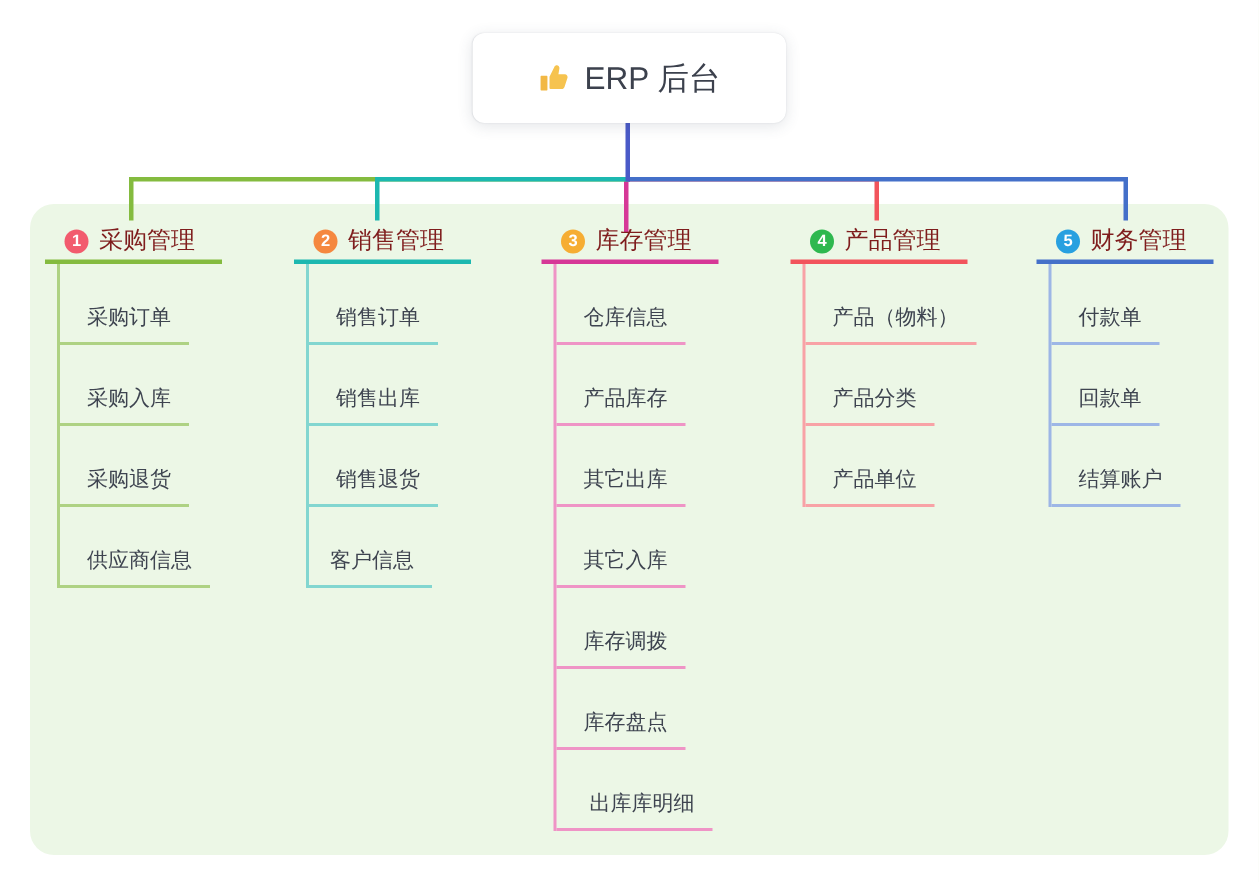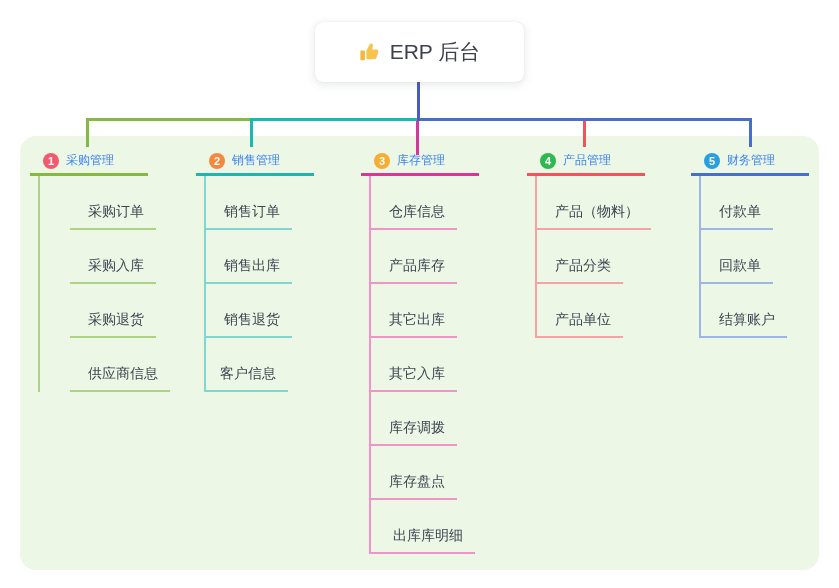--- a/index.html
+++ b/index.html
@@ -36,21 +36,21 @@
   .branch-header {
     box-sizing:border-box; width:118px; height:28px;
     border-bottom:3px solid #999; display:flex; align-items:center;
     padding-left:13px; gap:7px; cursor:pointer;
   }
   .badge {
     width:16px; height:16px; border-radius:50%; flex:0 0 auto;
     color:#ffffff; font-size:11px; line-height:16px; text-align:center;
     font-weight:bold;
   }
-  .branch-label { font-size:12px; color:#3b82f6; white-space:nowrap; }
+  .branch-label { font-size:16px; color:#7f1d1d; white-space:nowrap; }
   .branch-items {
     margin-left:8px; border-left:2px solid #ccc;
   }
   .item {
     box-sizing:border-box; height:54px; width:fit-content;
     display:flex; align-items:flex-end;
     padding:0 12px 7px 18px;
     border-bottom:2px solid #ccc;
     font-size:14px; color:#3e4450; white-space:nowrap; cursor:pointer;
   }
@@ -80,21 +80,21 @@
       <path fill="#f6c34f" d="M8 20.2V11l3.6-7.2c.3-.7 1-1.1 1.7-1.1 1.2 0 2.1 1.1 1.9 2.3l-.7 4.2h4.6c1.4 0 2.4 1.4 2 2.7l-2.2 6.6c-.3.9-1.1 1.5-2 1.5H9.1c-.6 0-1.1-.4-1.1-.8z"></path>
     </svg>
     <span>ERP 后台</span>
   </div>
 
   <div class="branch b1">
     <div class="branch-header" style="border-bottom-color: rgb(132, 187, 63);">
       <span class="badge" style="background: rgb(242, 91, 110);">1</span>
       <span class="branch-label">采购管理</span>
     </div>
-    <div class="branch-items" style="border-left-color: rgb(174, 210, 131); padding-left: 30px;">
+    <div class="branch-items" style="border-left-color: rgb(174, 210, 131);">
         <div class="item" style="border-bottom-color: rgb(174, 210, 131);">采购订单</div>
         <div class="item" style="border-bottom-color: rgb(174, 210, 131);">采购入库</div>
         <div class="item" style="border-bottom-color: rgb(174, 210, 131);">采购退货</div>
         <div class="item" style="border-bottom-color: rgb(174, 210, 131);">供应商信息</div>
       </div>
   </div>
 
   <div class="branch b2">
     <div class="branch-header" style="border-bottom-color: rgb(28, 184, 176);">
       <span class="badge" style="background: rgb(245, 136, 63);">2</span>

